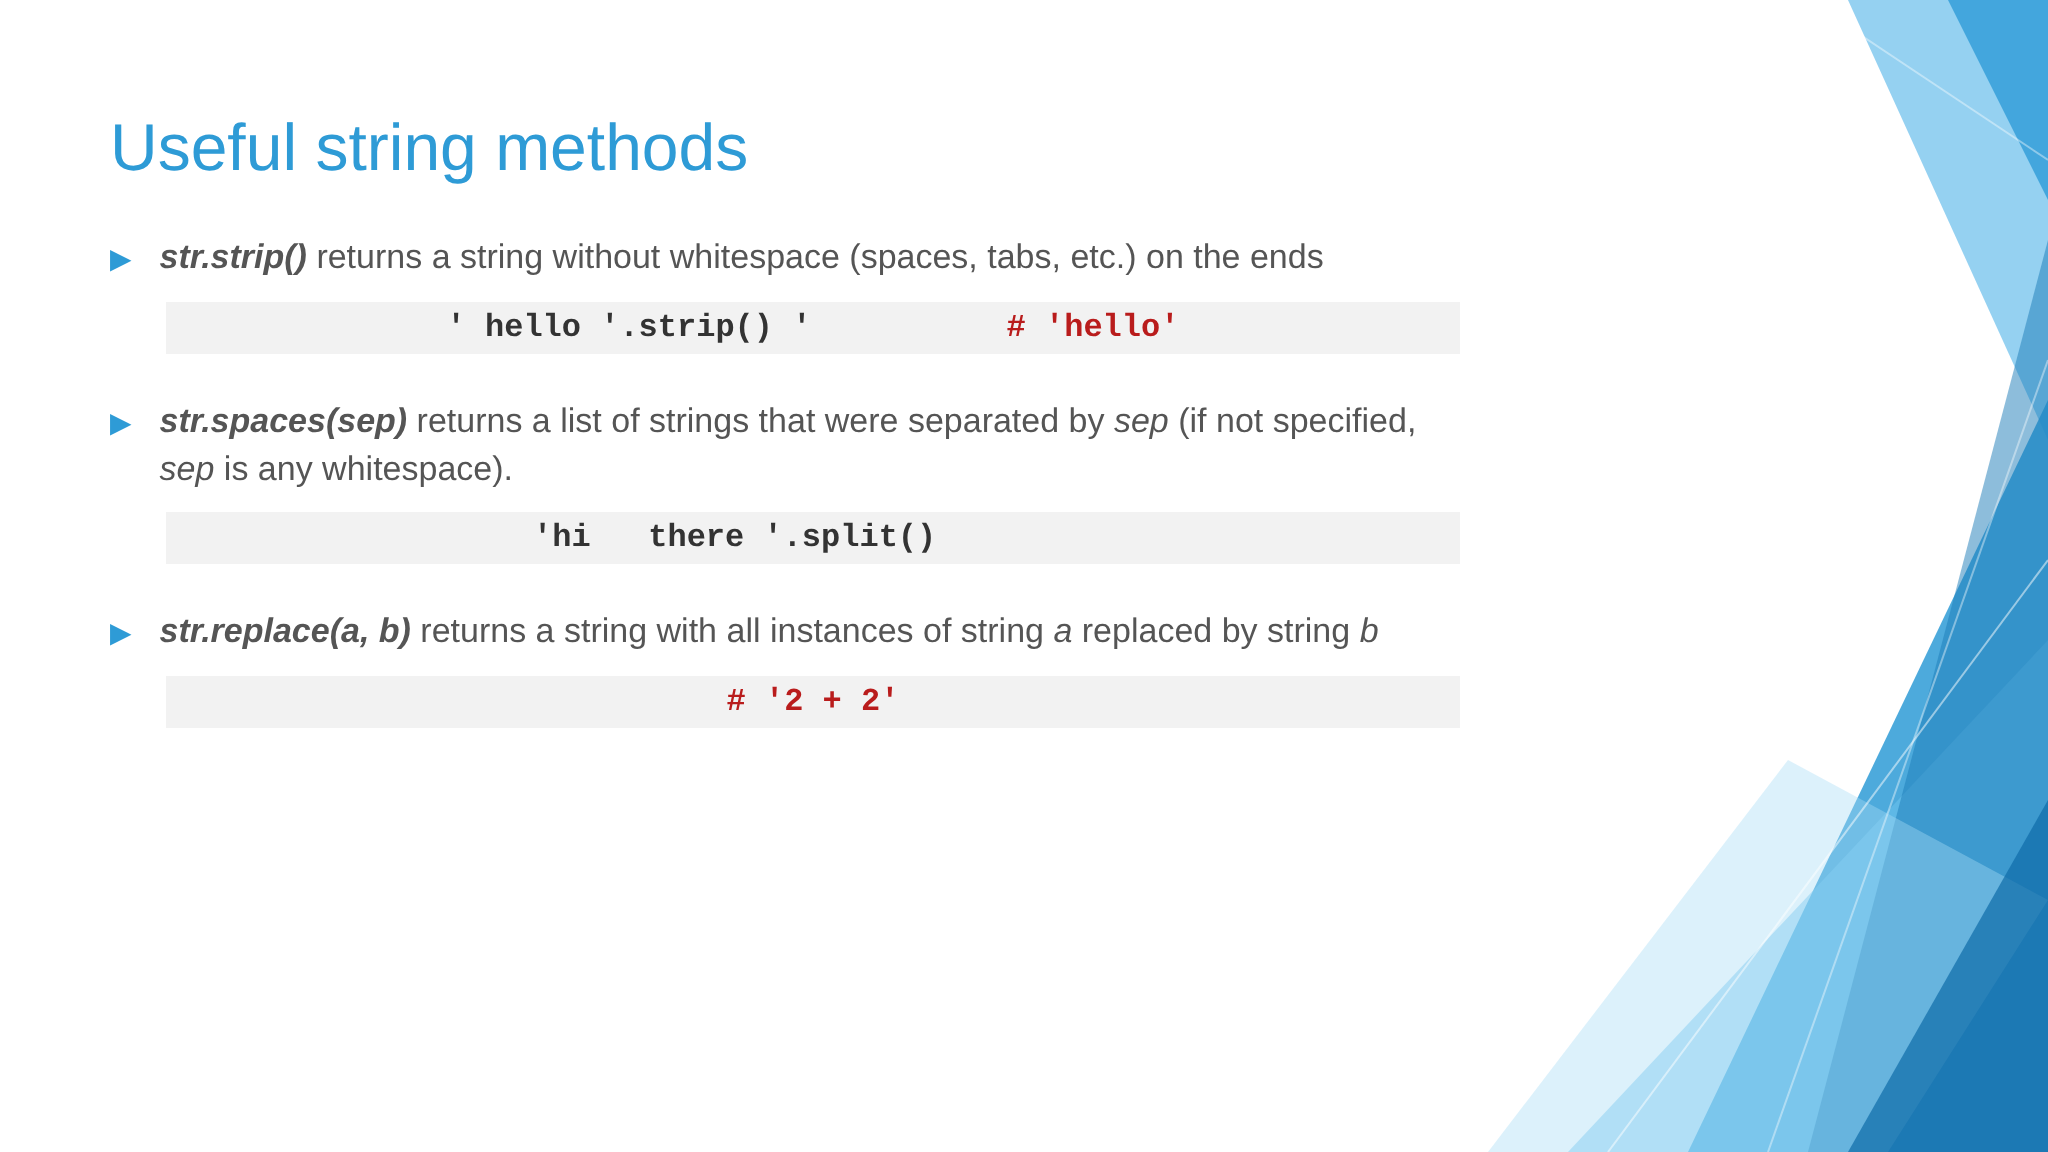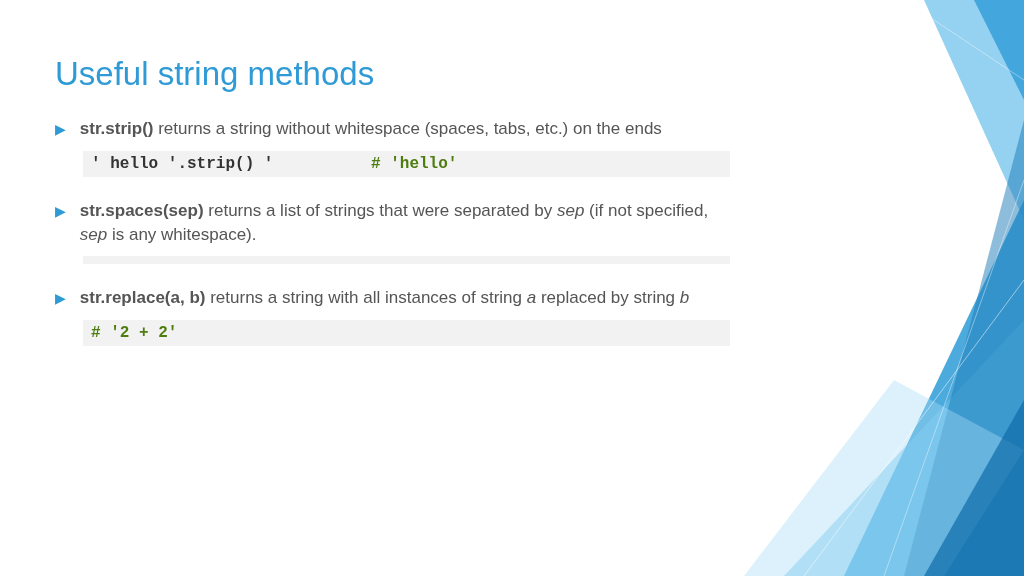--- a/index.html
+++ b/index.html
@@ -44,38 +44,39 @@
     font-size: 14px;
     margin-right: 14px;
     margin-top: 4px;
     flex-shrink: 0;
   }
   .desc {
     color: #555;
     font-size: 17px;
     line-height: 1.4;
   }
-  .desc b { font-weight: bold; }
+  .desc b { font-weight: bold; font-style: italic; }
   .desc i { font-style: italic; }
   .code-block {
     background: #F2F2F2;
     margin-left: 28px;
     padding: 4px 8px;
     font-family: Consolas, "Courier New", monospace;
     font-size: 16px;
     display: flex;
     font-weight: bold;
+    justify-content: center;
   }
   .code-left {
     color: #333;
     width: 280px;
     white-space: pre;
   }
   .code-right {
-    color: #4d7c0f;
+    color: #b91c1c;
     white-space: pre;
   }
 </style>
 </head>
 <body>
 
 <svg class="bg-decoration" viewBox="0 0 280 576" preserveAspectRatio="none">
   <polygon points="280,0 230,0 280,100" fill="#1E88C7" opacity="0.9"></polygon>
   <polygon points="280,0 180,0 280,220" fill="#4FB3E8" opacity="0.6"></polygon>
   <polygon points="280,576 100,576 280,200" fill="#2E9BD6" opacity="0.85"></polygon>
@@ -100,20 +101,21 @@
           <span class="code-left">' hello '.strip() '</span>
           <span class="code-right"># 'hello'</span>
         </div>
       </div>
       <div class="item">
         <div class="bullet-row">
           <span class="bullet">▶</span>
           <div class="desc"><b>str.spaces(sep)</b> returns a list of strings that were separated by <i>sep</i> (if not specified, <i>sep</i> is any whitespace).</div>
         </div>
         <div class="code-block">
+          <span class="code-left">'hi   there '.split()</span>
         </div>
       </div>
       <div class="item">
         <div class="bullet-row">
           <span class="bullet">▶</span>
           <div class="desc"><b>str.replace(a, b)</b> returns a string with all instances of string <i>a</i> replaced by string <i>b</i></div>
         </div>
         <div class="code-block">
           <span class="code-right"># '2 + 2'</span>
         </div>

